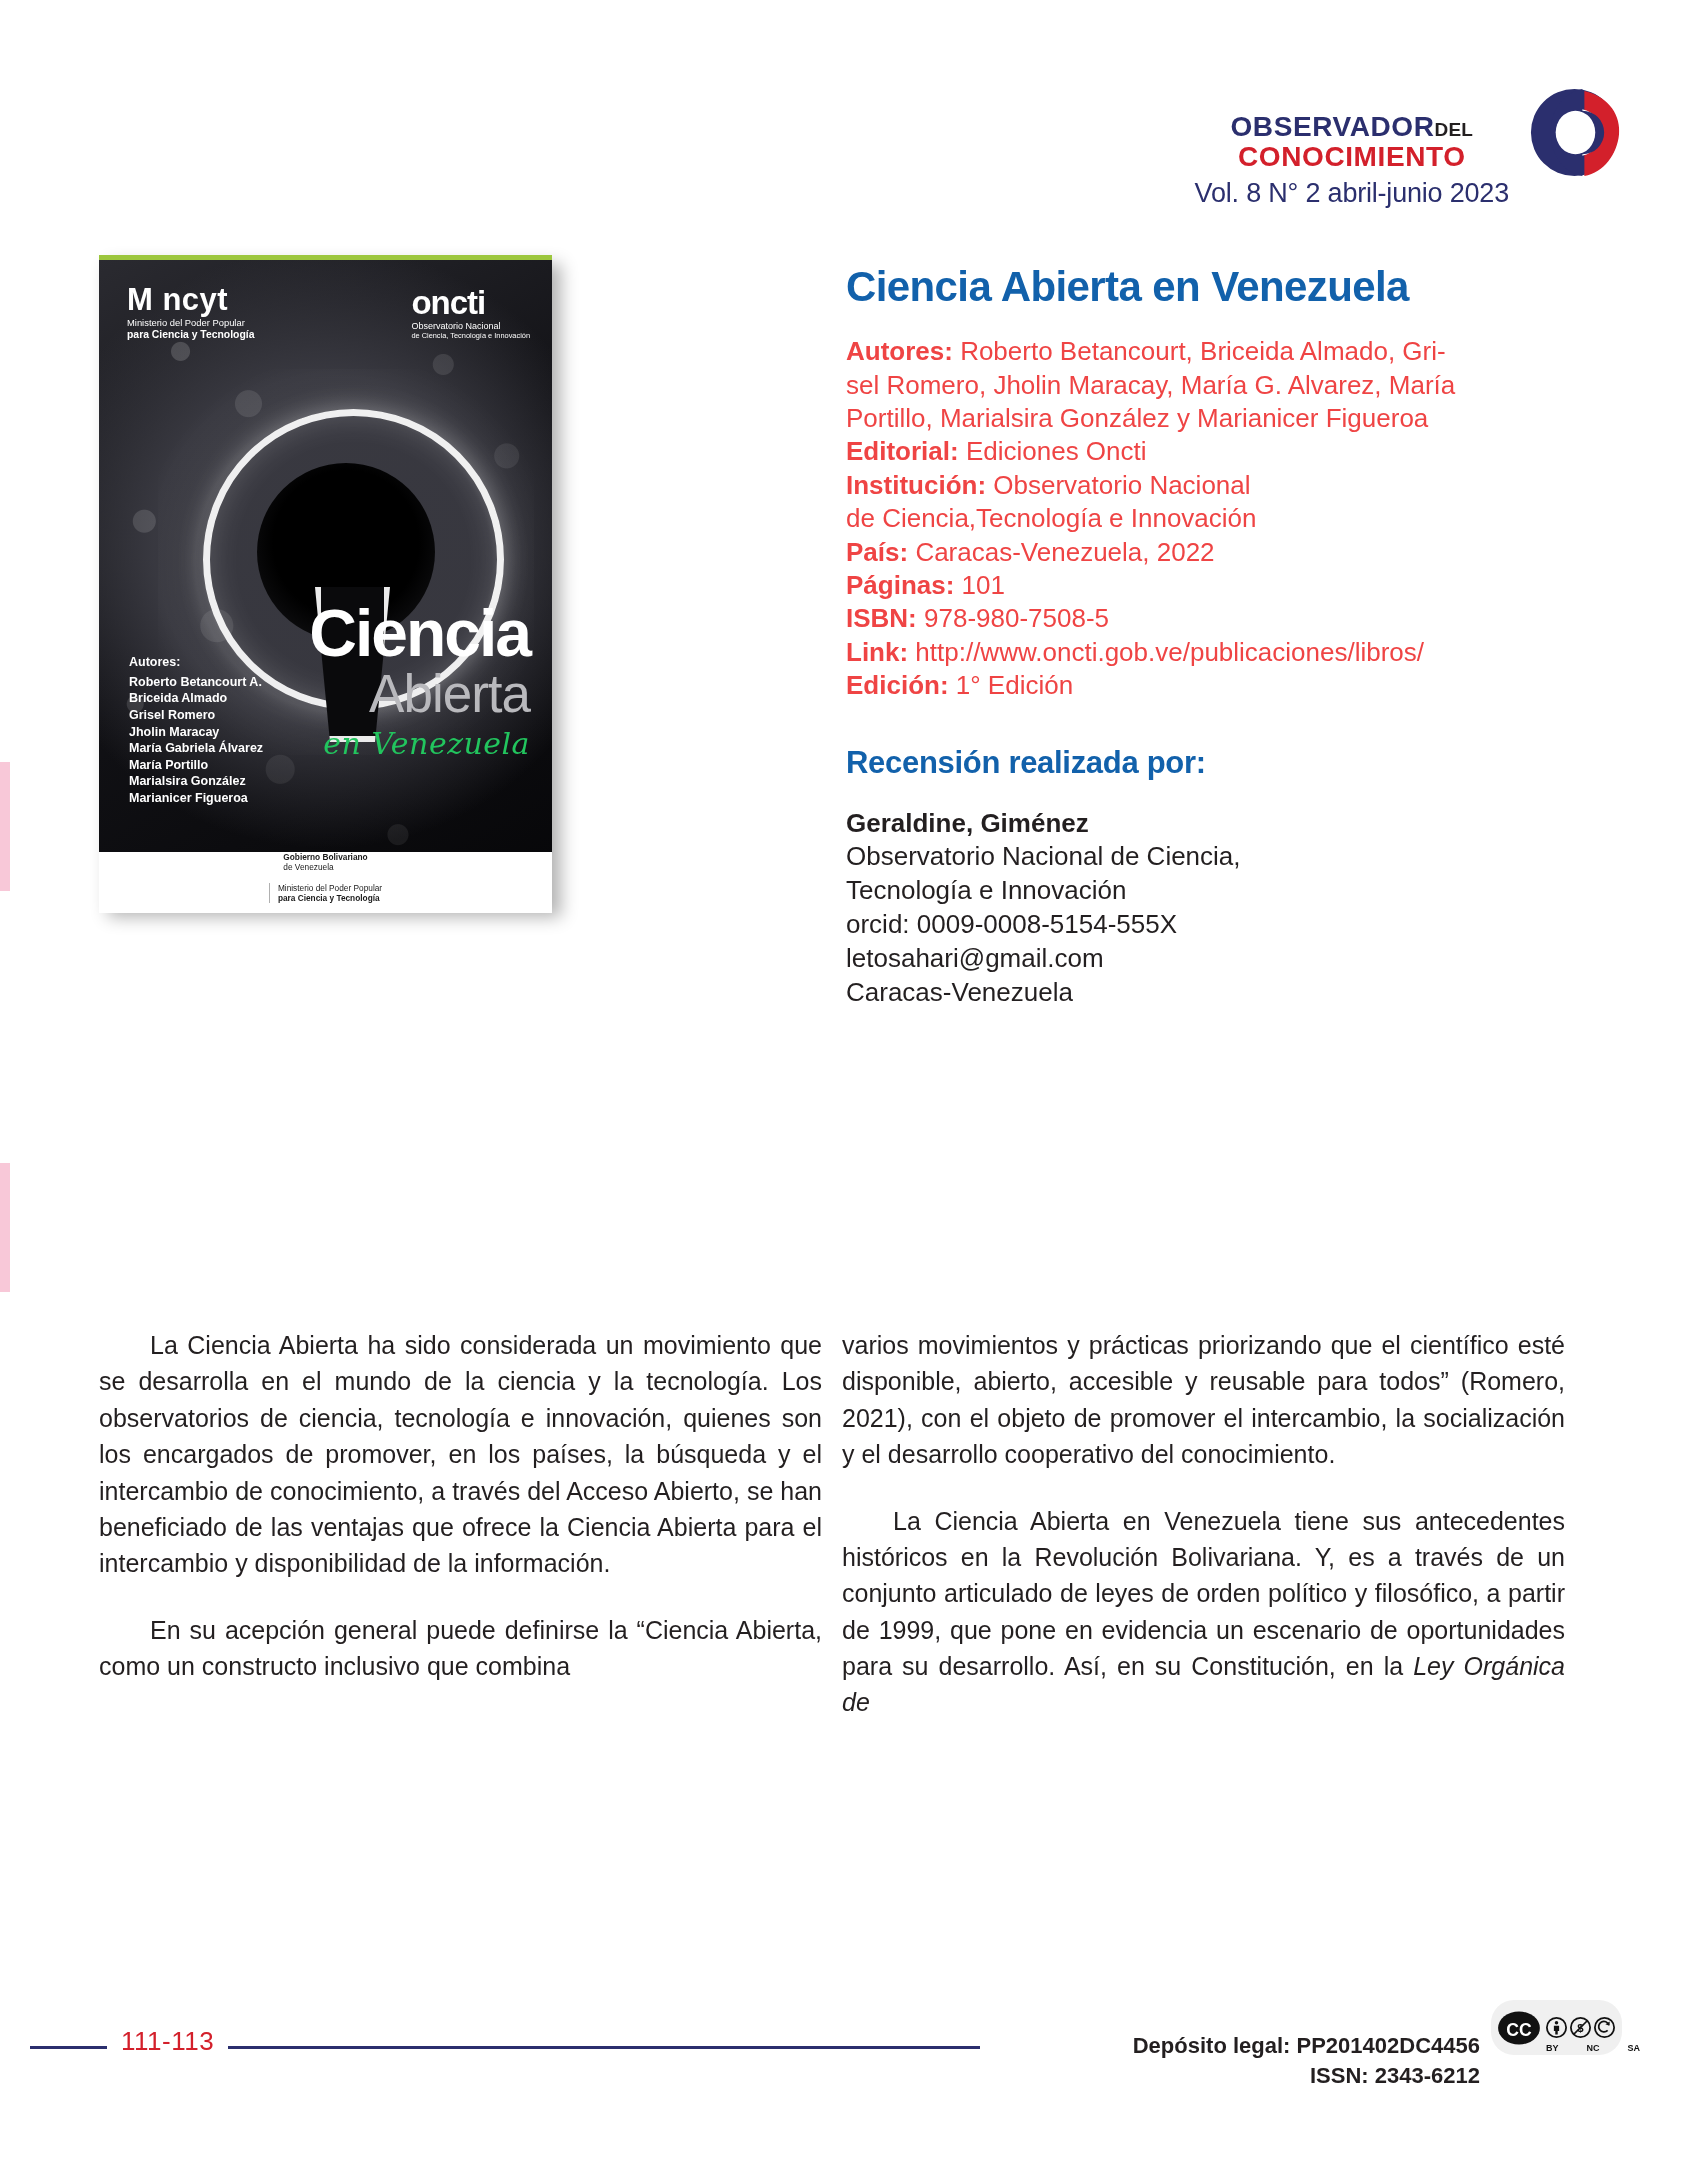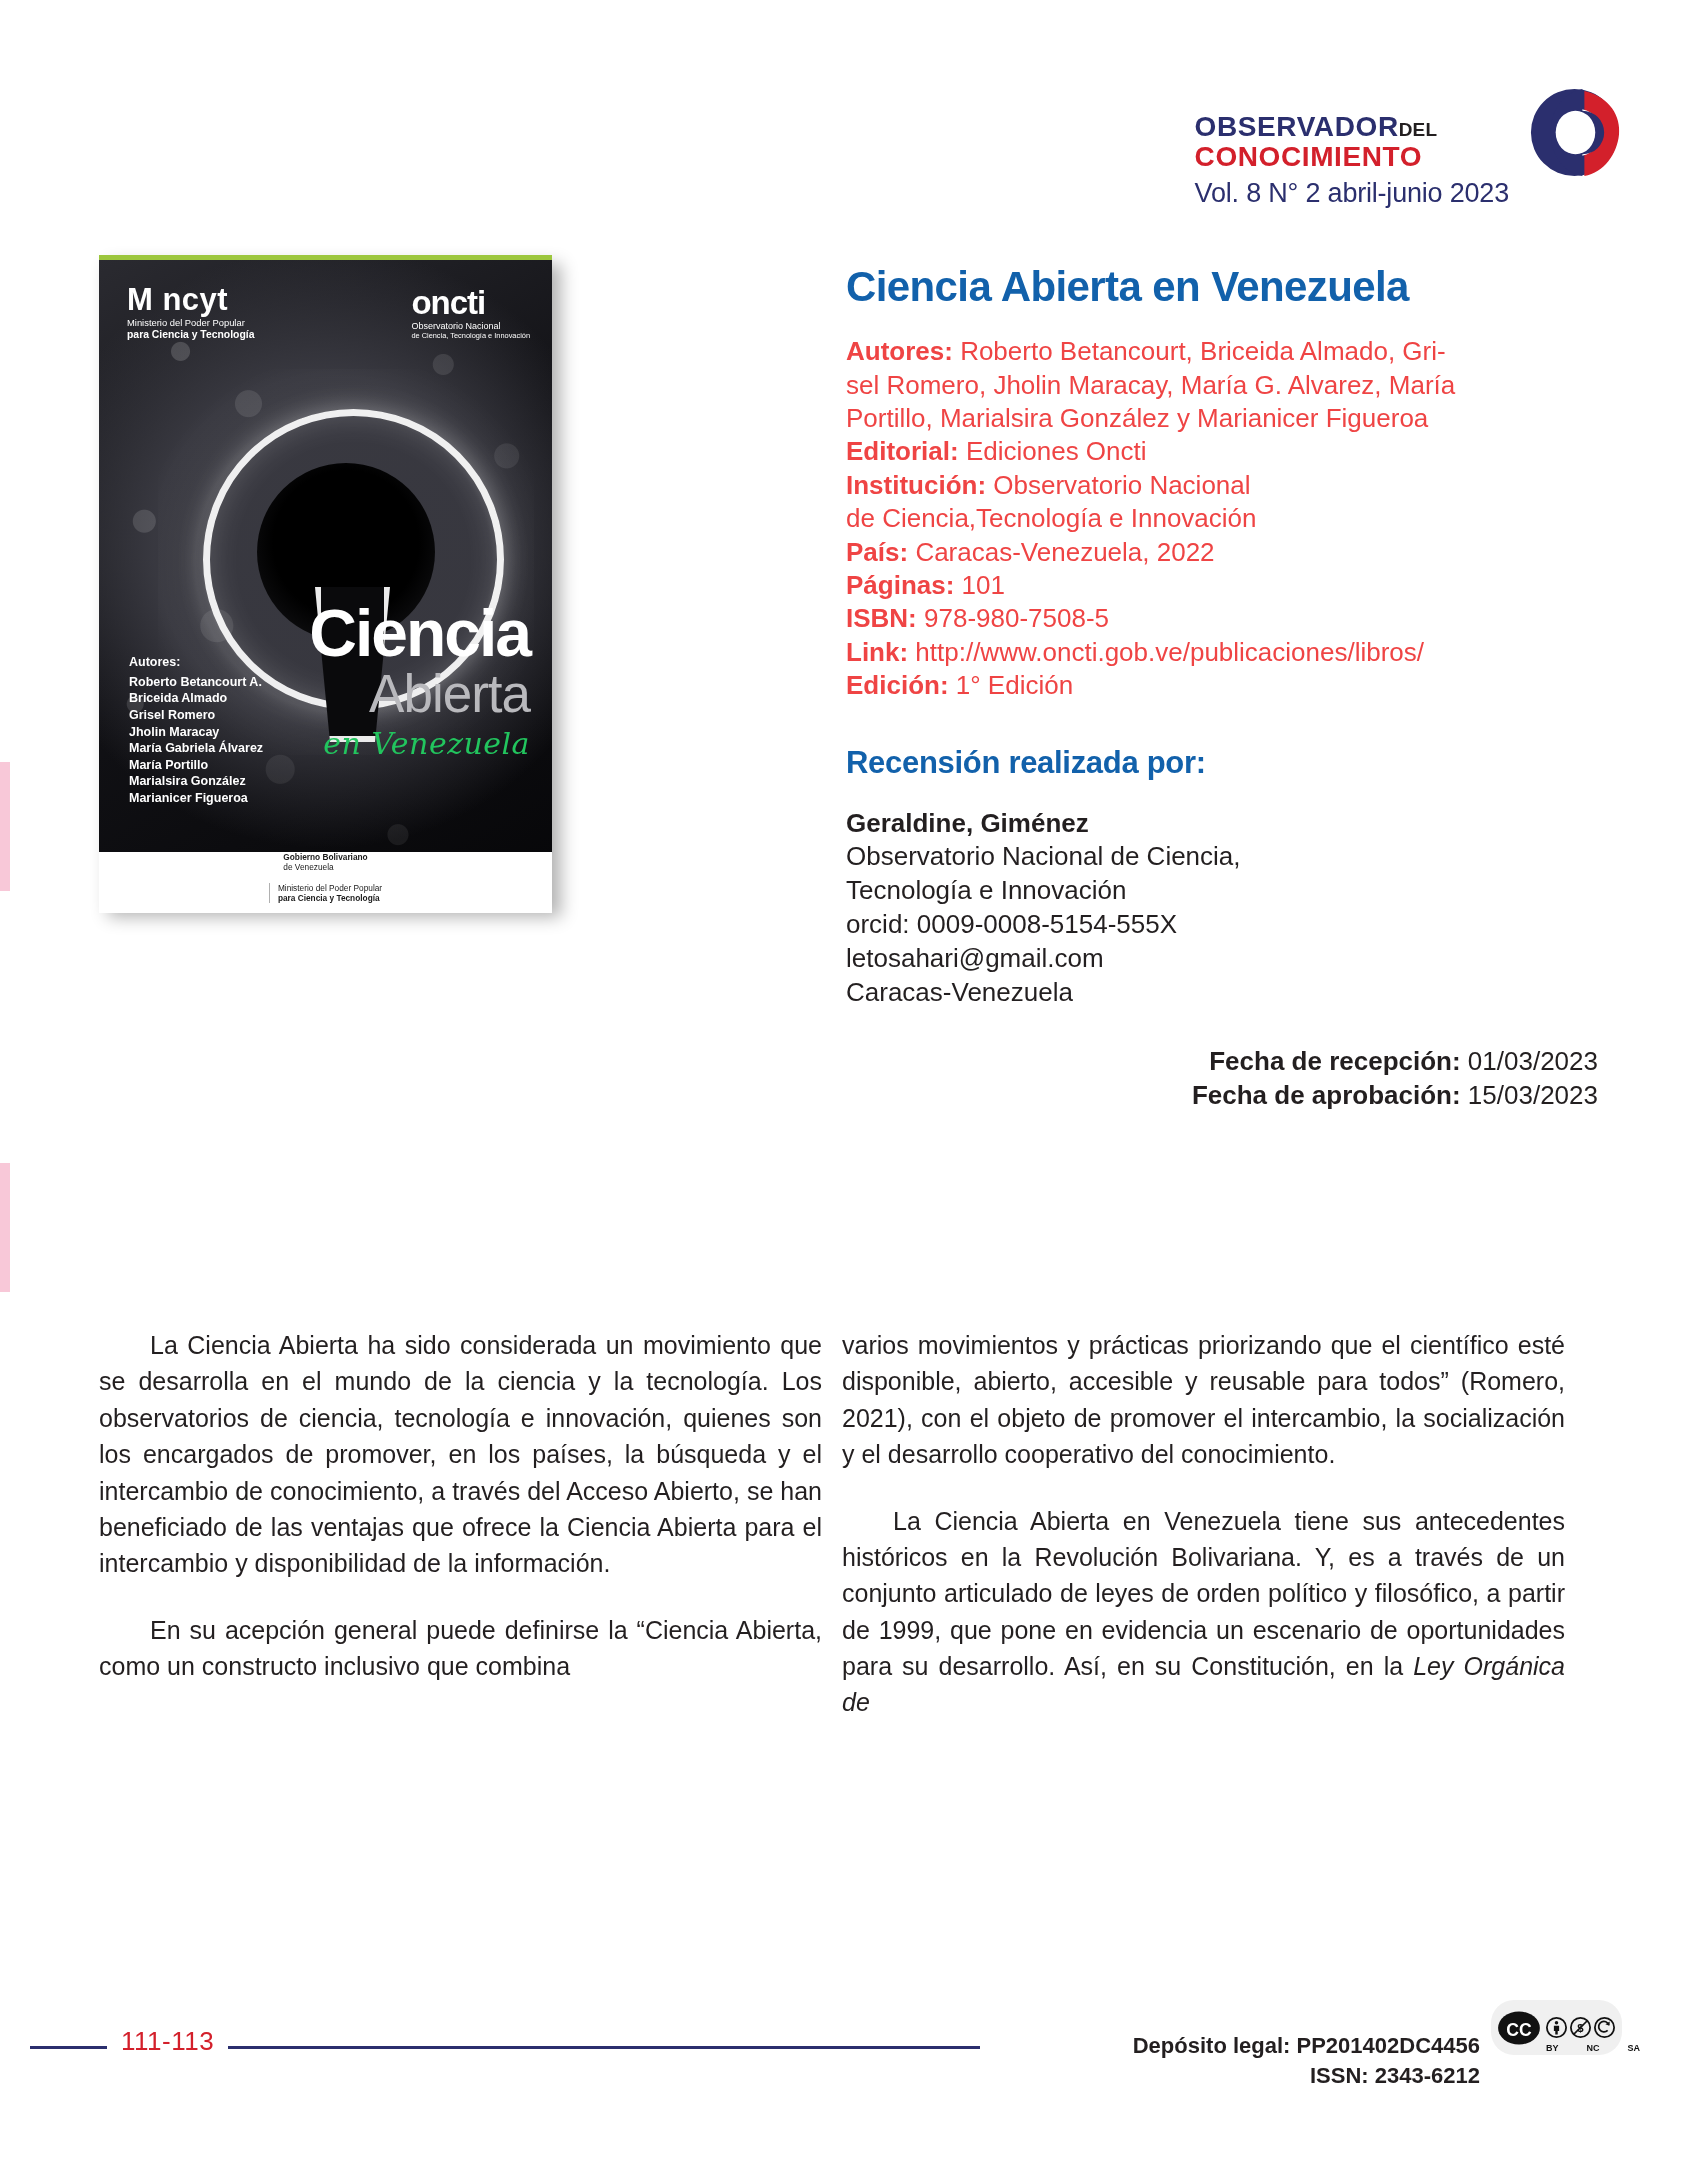--- a/index.html
+++ b/index.html
@@ -12,21 +12,21 @@
     overflow:hidden;
   }
 
   
   .bleed-mark{position:absolute;left:0;width:10px;background:#f8c8d8;}
   .bleed-a{top:762px;height:129px;}
   .bleed-b{top:1163px;height:129px;}
 
   
   .masthead{position:absolute;top:99px;right:61px;display:flex;align-items:flex-start;}
-  .mast-text{text-align:left;padding-top:14px;}
+  .mast-text{text-align:center;padding-top:14px;}
   .mast-line1{font-size:28px;font-weight:bold;letter-spacing:0.6px;color:#2b2f6e;line-height:1;}
   .mast-line1 .small{font-size:19px;letter-spacing:0.2px;color:#231f20;}
   .mast-line2{font-size:28px;font-weight:bold;letter-spacing:0.6px;color:#d3202b;line-height:1.12;}
   .mast-vol{font-size:27px;color:#2b2f6e;margin-top:8px;line-height:1;letter-spacing:-0.2px;}
   .mast-logo{width:99px;height:95px;margin-left:14px;margin-top:-14px;position:relative;}
 
   
   .cover-wrap{position:absolute;left:99px;top:255px;width:453px;height:653px;
       box-shadow:9px 9px 16px rgba(0,0,0,.30);}
   .cover{width:100%;height:100%;position:relative;overflow:hidden;background:#101012;
@@ -222,24 +222,20 @@
 
   <div class="sec-head">Recensión realizada por:</div>
 
   <div class="rev-name">Geraldine, Giménez</div>
   <div class="rev-line">Observatorio Nacional de Ciencia,</div>
   <div class="rev-line">Tecnología e Innovación</div>
   <div class="rev-line">orcid: 0009-0008-5154-555X</div>
   <div class="rev-line">letosahari@gmail.com</div>
   <div class="rev-line">Caracas-Venezuela</div>
 
-  <div class="dates">
-    <div><b>Fecha de recepción:</b><span> 01/03/2023</span></div>
-    <div><b>Fecha de aprobación:</b><span> 15/03/2023</span></div>
-  </div>
 </div>
 
 <div class="body-cols">
   <div class="bcol">
     <p>La Ciencia Abierta ha sido considerada un movimiento que se desarrolla en el mundo de la ciencia y la tecnología. Los observatorios de ciencia, tecnología e innovación, quienes son los encargados de promover, en los países, la búsqueda y el intercambio de conocimiento, a través del Acceso Abierto, se han beneficiado de las ventajas que ofrece la Ciencia Abierta para el intercambio y disponibilidad de la información.</p>
     <p>En su acepción general puede definirse la “Ciencia Abierta, como un constructo inclusivo que combina</p>
   </div>
   <div class="bcol">
     <p class="noindent">varios movimientos y prácticas priorizando que el científico esté disponible, abierto, accesible y reusable para todos” (Romero, 2021), con el objeto de promover el intercambio, la socialización y el desarrollo cooperativo del conocimiento.</p>
     <p><span>La Ciencia Abierta en Venezuela tiene sus antecedentes históricos en la Revolución Bolivariana. Y, es a través de un conjunto articulado de leyes de orden político y filosófico, a partir de 1999, que pone en evidencia un escenario de oportunidades para su desarrollo. Así, en su Constitución, en la </span><i>Ley Orgánica de</i></p>

